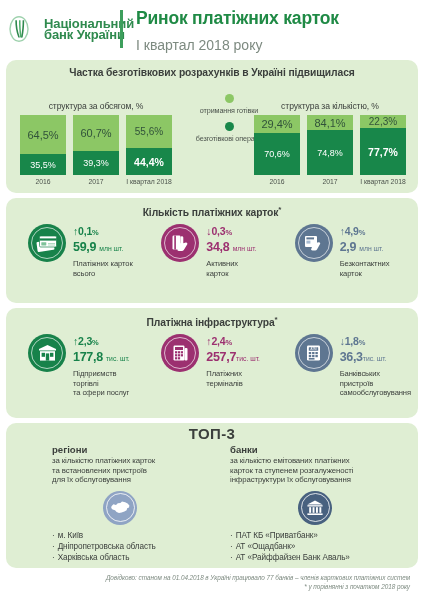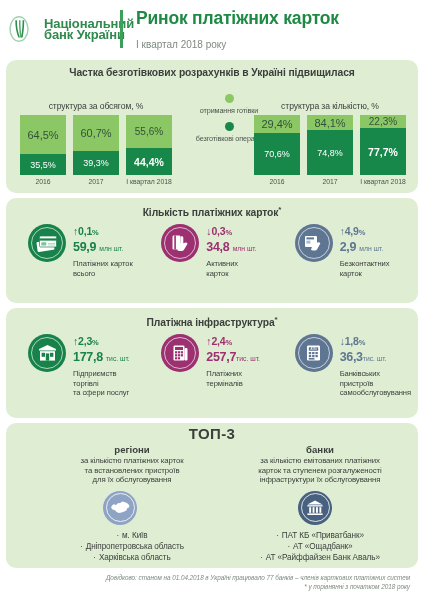--- a/index.html
+++ b/index.html
@@ -52,21 +52,21 @@
   }
   .header-titles { padding-left: 13px; }
   .main-title {
     font-size: 17.5px;
     font-weight: bold;
     color: #1f8a45;
     letter-spacing: -0.2px;
     line-height: 20px;
   }
   .sub-title {
-    font-size: 10px;
+    font-size: 14px;
     color: #7d8a80;
     margin-top: 11px;
     line-height: 12px;
   }
 
   
   .panel {
     position: absolute;
     left: 6px;
     width: 412px;
@@ -239,21 +239,21 @@
     font-size: 15px;
     font-weight: bold;
     color: #3b3f3c;
     padding-top: 2px;
     letter-spacing: 0.4px;
   }
   .top3-cols {
     display: flex;
     padding: 2px 8px 0 8px;
   }
-  .top3-col { width: 50%; padding-left: 38px; position: relative; text-align: center; }
+  .top3-col { width: 50%; padding-left: 38px; position: relative; }
   .top3-col.banks { padding-left: 18px; }
   .top3-head {
     font-size: 9.6px;
     font-weight: bold;
     color: #3b3f3c;
     line-height: 11px;
   }
   .top3-desc {
     font-size: 7.8px;
     color: #3b3f3c;

